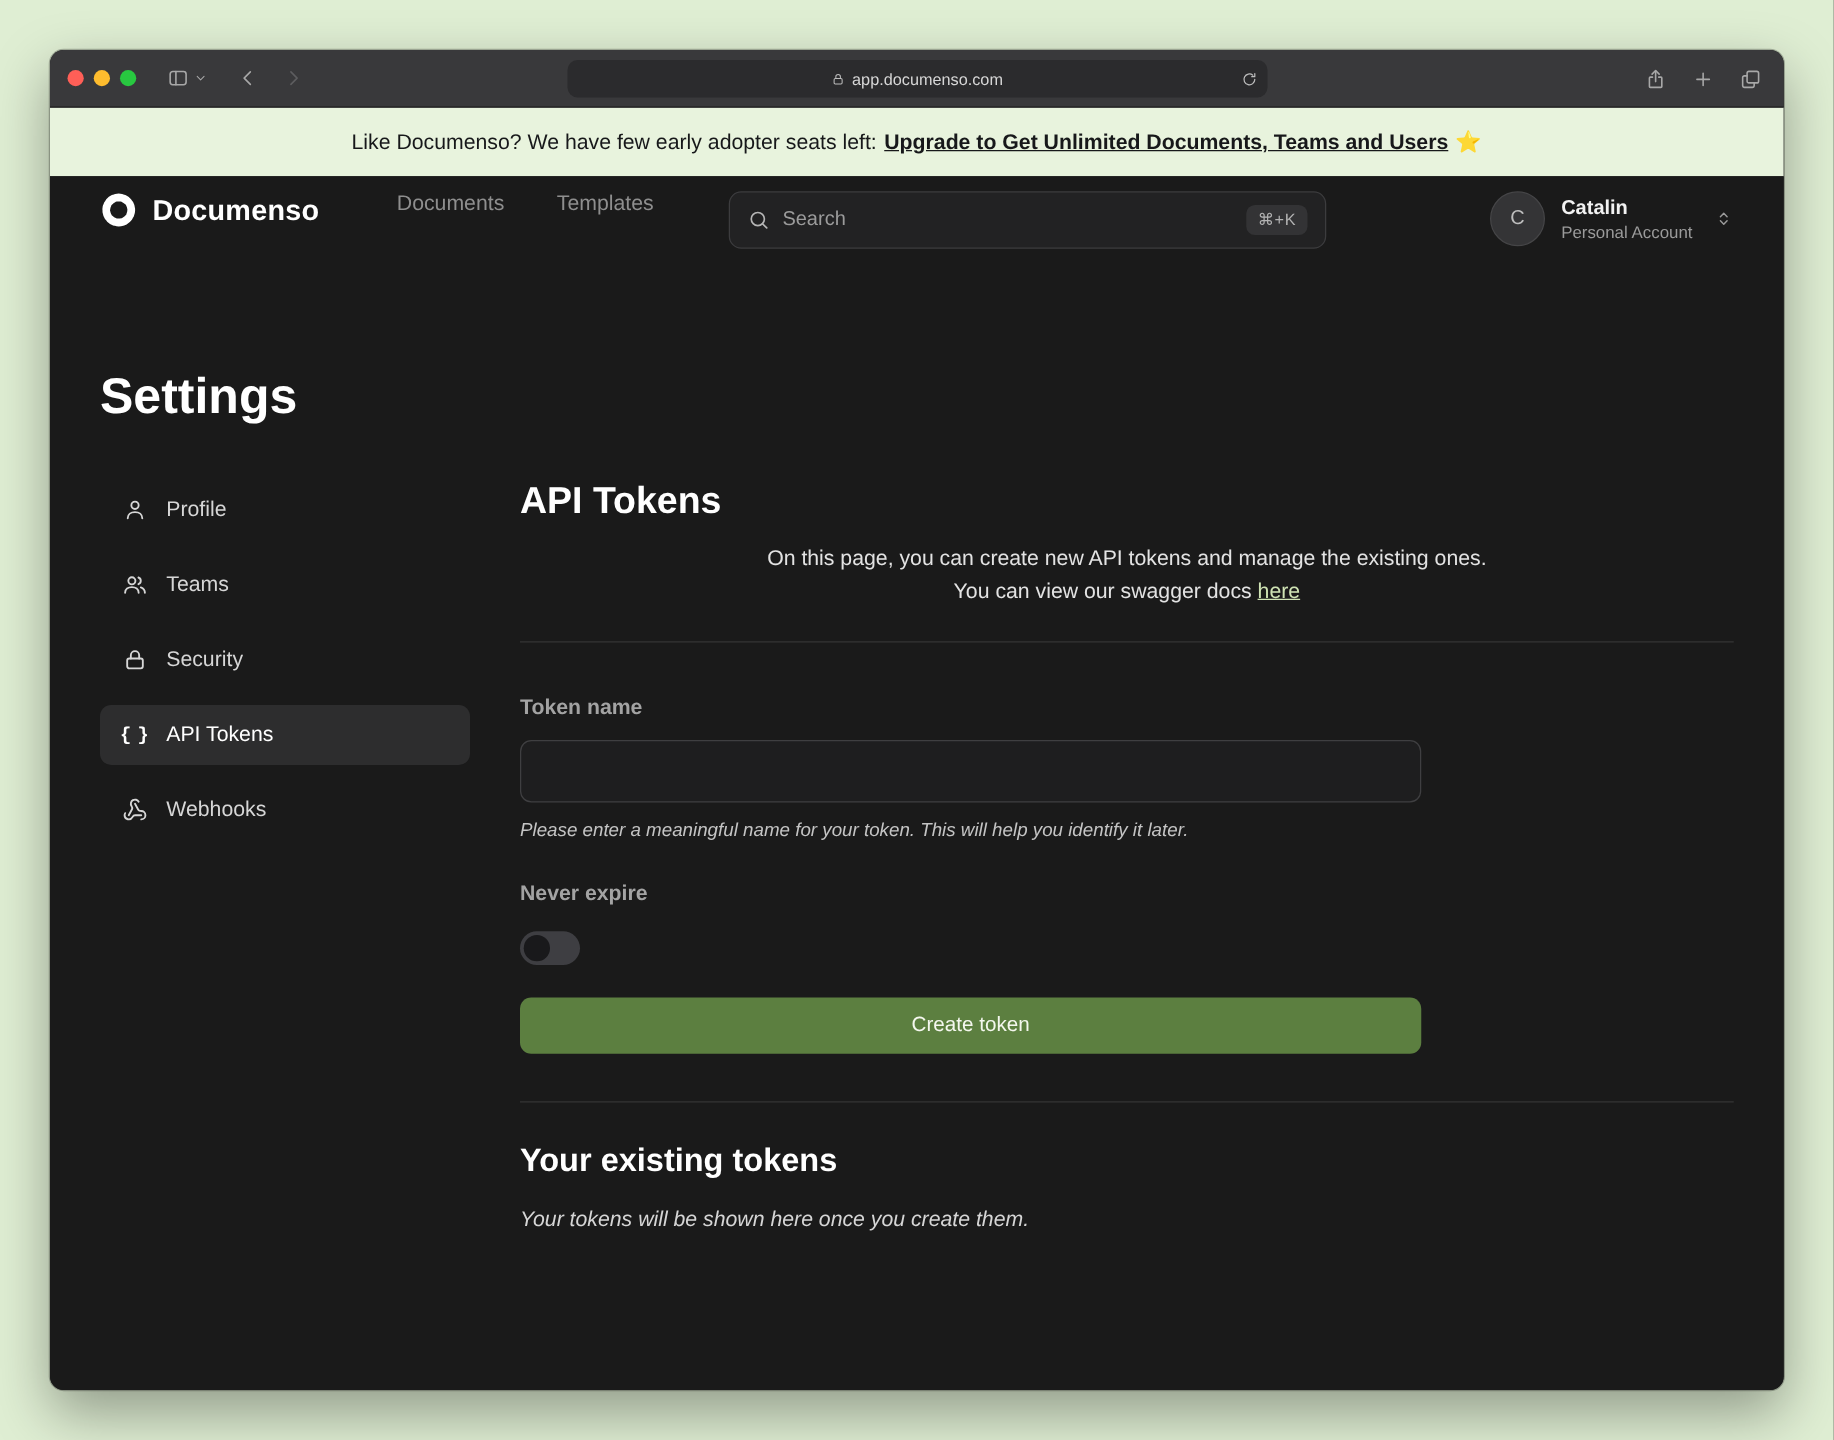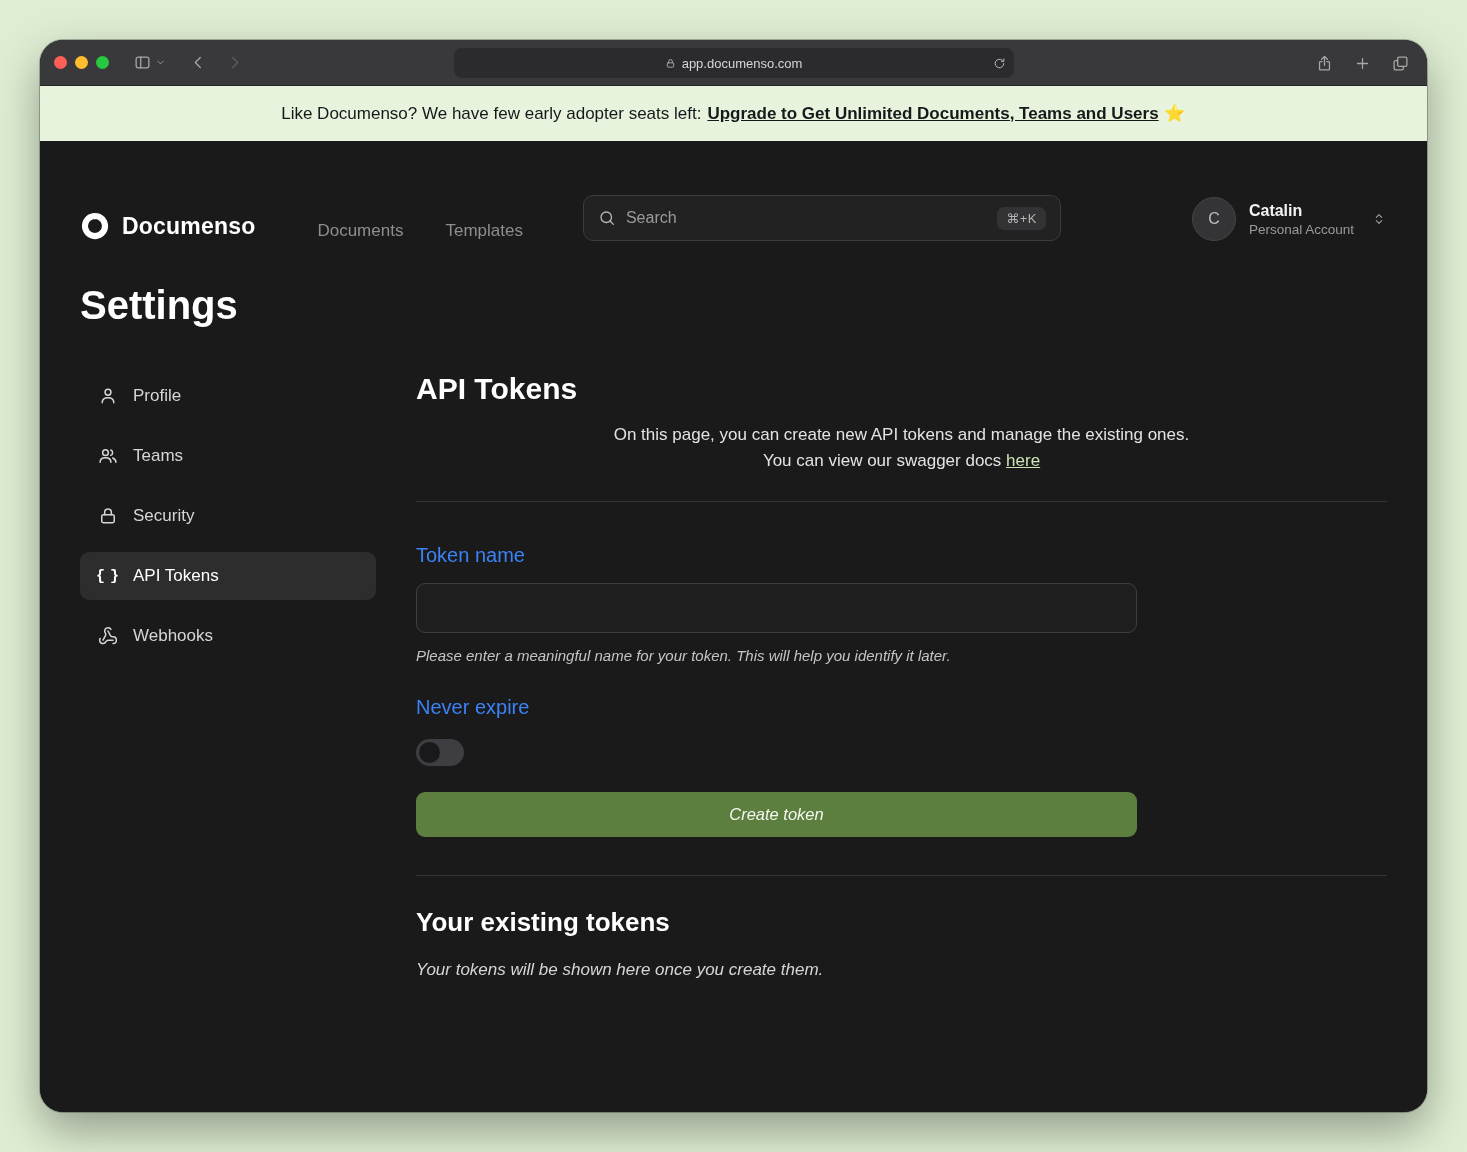--- a/index.html
+++ b/index.html
@@ -7,21 +7,21 @@
   body {
     background:#dfeed3;
     font-family:"Liberation Sans", "DejaVu Sans", sans-serif;
     position:relative;
     overflow:hidden;
   }
 
   
   .window {
     position:absolute; left:40px; top:40px; width:1387px; height:1072px;
-    border-radius:23px; overflow:hidden;
+    border-radius:11px; overflow:hidden;
     box-shadow:0 18px 45px rgba(0,0,0,.35), 0 0 0 1px rgba(0,0,0,.25);
     display:flex; flex-direction:column; background:#1a1a1a;
   }
 
   
   .toolbar {
     height:46px; flex:0 0 46px; background:#39393b;
     border-bottom:1px solid #242425;
     display:flex; align-items:center; padding:0 14px; position:relative;
     color:#a8a8a8;
@@ -54,21 +54,21 @@
   .banner {
     height:55px; flex:0 0 55px; background:#e8f3dd;
     display:flex; align-items:center; justify-content:center;
     font-size:17px; color:#17181a; font-weight:500; gap:6px;
   }
   .banner a { color:#17181a; text-decoration:underline; font-weight:600; cursor:pointer; }
 
   
   .app { flex:1; background:#1a1a1a; color:#fff; padding:0 40px; overflow:hidden; }
 
-  .app-header { height:100px; display:flex; align-items:flex-end; }
+  .app-header { height:100px; display:flex; align-items:flex-start;margin-top:12px; }
   .brand { display:flex; align-items:center; gap:12px; }
   .brand-logo svg { width:30px; height:30px; display:block; }
   .brand-name { font-size:23px; font-weight:700; letter-spacing:.2px; }
   .main-nav { display:flex; gap:42px; margin-left:62px; }
   .main-nav .nav-link { color:#8e8e8e; font-size:17px; font-weight:500; cursor:pointer; }
 
   .searchbar {
     margin-left:60px; width:478px; height:46px;
     border:1px solid #3c3c3e; border-radius:10px; background:#222223;
     display:flex; align-items:center; padding:0 14px; gap:10px;
@@ -106,21 +106,21 @@
   .side-item .s-icon svg { width:20px; height:20px; }
   .braces { font-family:"Liberation Mono","DejaVu Sans Mono",monospace; font-size:15px; font-weight:700; letter-spacing:1px; }
 
   
   .main { flex:1; min-width:0; }
   .main h2 { font-size:30px; font-weight:700; }
   .desc { margin-top:16px; font-size:17px; line-height:1.5; color:#e3e3e3;text-align:center; }
   .desc a { color:#cfe3b4; text-decoration:underline; cursor:pointer; }
   .divider { border:none; border-top:1px solid #343434; margin-top:28px; }
 
-  .field-label { font-size:20px; font-weight:400; color:#3b82f6; }
+  .field-label { font-size:17px; font-weight:700; color:#a3a3a3; }
   .tn-label { margin-top:42px; }
   .text-input {
     margin-top:16px; width:721px; height:50px; border-radius:9px;
     border:1px solid #3f3f41; background:#1e1e1f; color:#fff; font-size:16px;
     padding:0 14px; outline:none; font-family:inherit;
   }
   .hint { margin-top:14px; font-style:italic; font-size:15px; color:#c4c4c4; }
 
   .exp-row { margin-top:32px; display:flex; }
   .exp-col { width:615px; flex:0 0 615px; }
@@ -135,21 +135,21 @@
     position:relative; cursor:pointer;
   }
   .toggle .knob {
     position:absolute; left:3px; top:3px; width:21px; height:21px; border-radius:50%;
     background:#19191b;
   }
 
   .primary-btn {
     margin-top:26px; width:721px; height:45px; border:none; border-radius:9px;
     background:#5c7f40; color:#f4f7ee; font-size:16.5px; font-weight:500;
-    font-family:inherit; cursor:pointer;font-style:italic;
+    font-family:inherit; cursor:pointer;
   }
 
   .existing-title { margin-top:31px; font-size:26px; font-weight:700; }
   .empty-text { margin-top:22px; font-style:italic; font-size:17px; color:#d6d6d6; }
 
   svg.stroke { fill:none; stroke:currentColor; stroke-width:1.8; stroke-linecap:round; stroke-linejoin:round; }
 </style>
 </head>
 <body>
 

